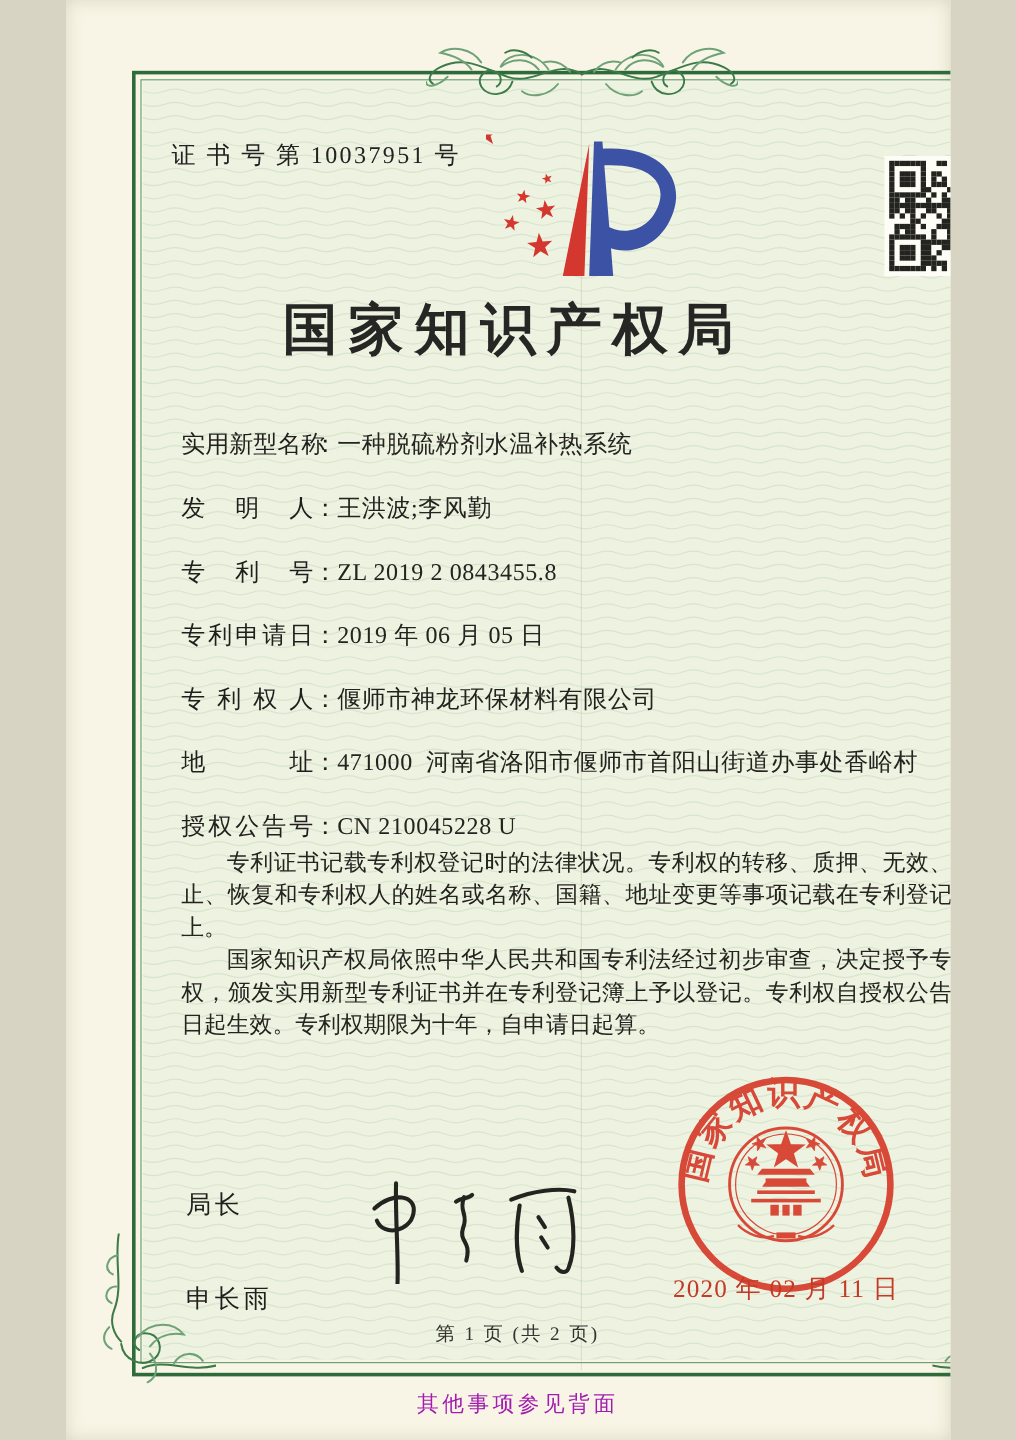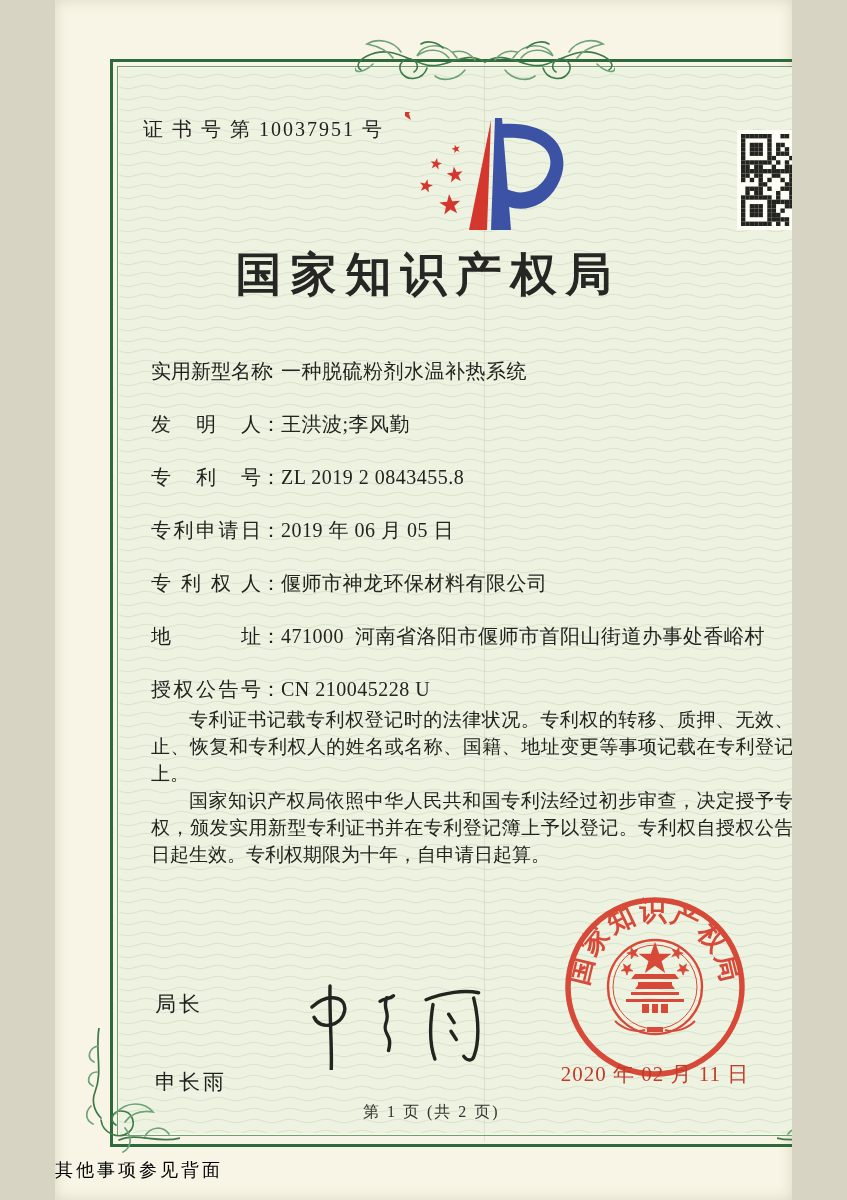--- a/index.html
+++ b/index.html
@@ -24,22 +24,22 @@
   .body-text{position:absolute;left:96px;top:706px;width:662px;font-size:19px;line-height:27px;
              text-align:justify;color:#23231f;}
   .body-text p{margin:0;text-indent:2em;}
   .director-title{position:absolute;left:100px;top:990px;font-size:21px;letter-spacing:3px;color:#1f1f1d;}
   .director-name{position:absolute;left:100px;top:1068px;font-size:21px;letter-spacing:3px;color:#1f1f1d;}
   .sig{position:absolute;left:238px;top:972px;width:195px;height:98px;}
   .seal{position:absolute;left:505px;top:892px;width:190px;height:190px;opacity:.92;}
   .seal-date{position:absolute;left:500px;top:1060px;width:200px;text-align:center;font-size:21px;
              letter-spacing:1px;color:#c43a28;white-space:pre;}
   .page-ind{position:absolute;left:308px;top:1102px;font-size:16px;letter-spacing:2px;color:#33332f;white-space:pre;}
-  .back-note{position:absolute;left:0;right:0;top:1158px;text-align:left;font-size:18px;
-             letter-spacing:3px;color:#000000;}
+  .back-note{position:absolute;left:16px;right:0;top:1158px;text-align:center;font-size:18px;
+             letter-spacing:3px;color:#a21caf;}
   .logo{position:absolute;left:350px;top:112px;width:178px;height:126px;}
   .qr{position:absolute;left:682px;top:130px;width:100px;height:100px;background:#fdfdf6;}
   .orn-top{position:absolute;left:300px;top:34px;width:260px;height:62px;}
   .orn-bl{position:absolute;left:30px;top:1028px;width:95px;height:125px;}
   .orn-br{position:absolute;left:722px;top:1028px;width:95px;height:125px;transform:scaleX(-1);}
   .orn path{fill:none;stroke-linecap:round;}
 </style>
 </head>
 <body>
 

